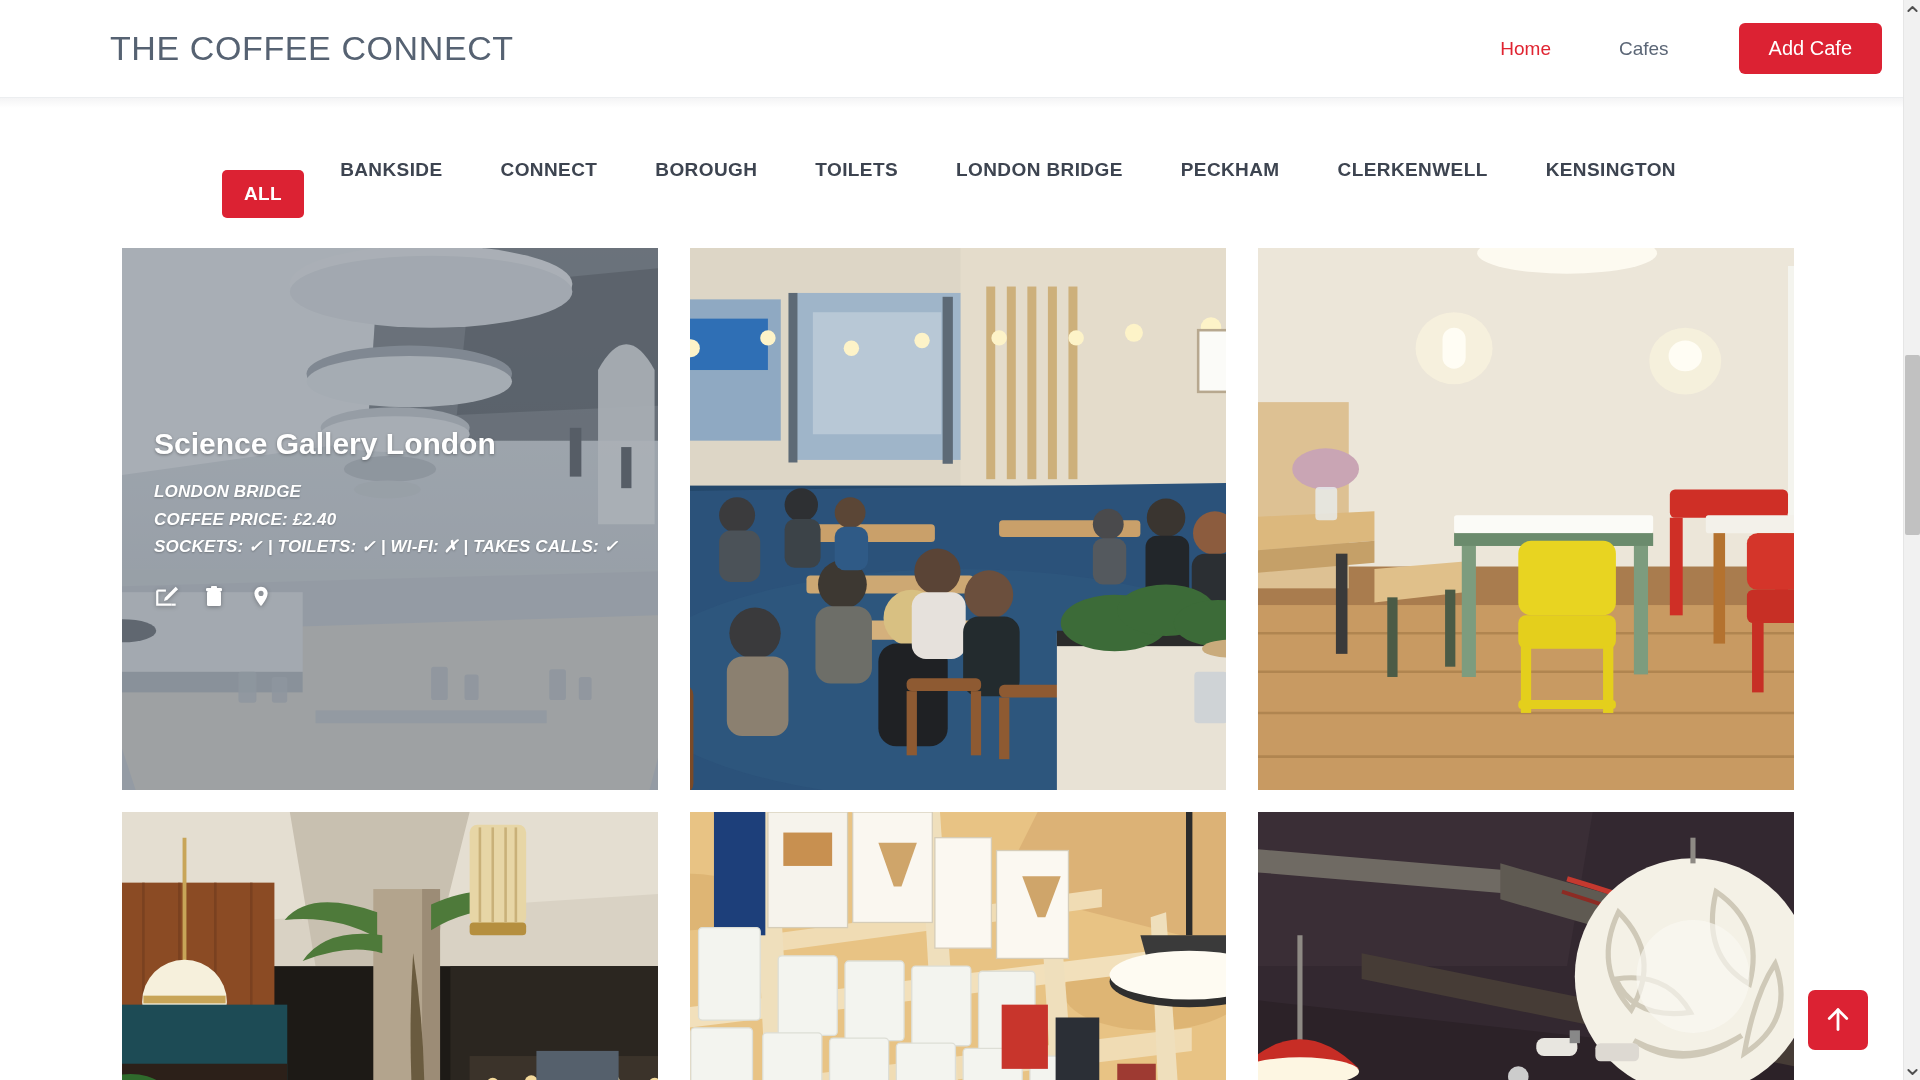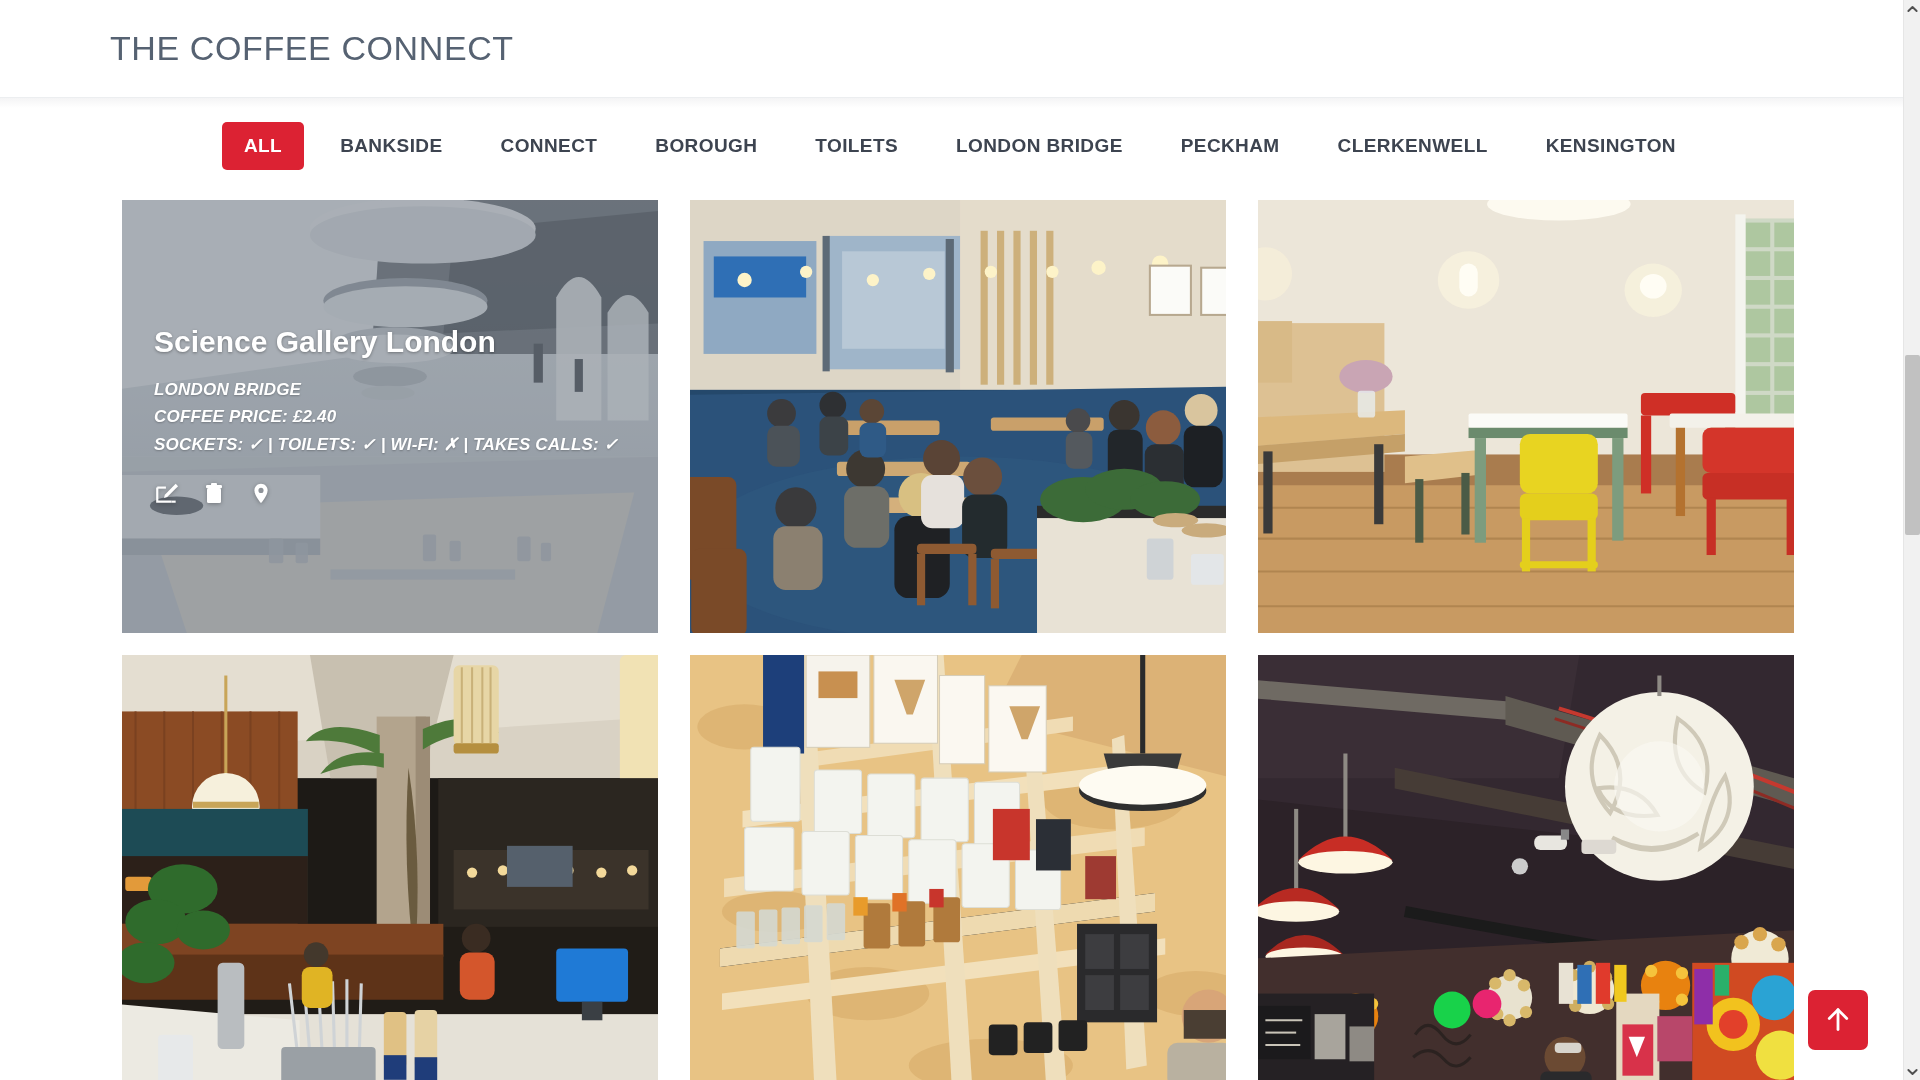--- a/index.html
+++ b/index.html
@@ -85,35 +85,36 @@
     border-radius: 5px;
     padding: 13px 22px;
     margin: 0 7px;
     cursor: pointer;
     white-space: nowrap;
     font-family: "Liberation Sans", sans-serif;
   }
   .filter-pill.active {
     background: #dc2233;
     color: #ffffff;
+    margin-top: 48px;
   }
 
   
   .grid {
     margin: 30px auto 0 auto;
     width: 1676px;
     display: grid;
     grid-template-columns: repeat(3, 536px);
     column-gap: 32px;
     row-gap: 22px;
     padding-left: 0;
   }
   .card {
     position: relative;
-    height: 433px;
+    height: 542px;
     overflow: hidden;
     background: #0c4a6e;
     cursor: pointer;
   }
   .card .photo { position: absolute; inset: 0; overflow: hidden; }
   .card .photo svg { width: 100%; height: 100%; display: block; }
 
   .overlay {
     position: absolute;
     inset: 0;
@@ -190,20 +191,25 @@
   }
   .chev { fill: none; stroke: #505050; stroke-width: 2.1; stroke-linecap: round; stroke-linejoin: round; }
 </style>
 </head>
 <body>
 
 <div class="page">
 
   <div class="header">
     <div class="brand">THE COFFEE CONNECT</div>
+    <nav class="nav">
+      <a class="nav-link active" href="#">Home</a>
+      <a class="nav-link" href="#">Cafes</a>
+      <button class="btn-primary">Add Cafe</button>
+    </nav>
   </div>
   <div class="header-shadow"></div>
 
   <div class="filters">
     <button class="filter-pill active">ALL</button>
     <button class="filter-pill">BANKSIDE</button>
     <button class="filter-pill">CONNECT</button>
     <button class="filter-pill">BOROUGH</button>
     <button class="filter-pill">TOILETS</button>
     <button class="filter-pill">LONDON BRIDGE</button>

